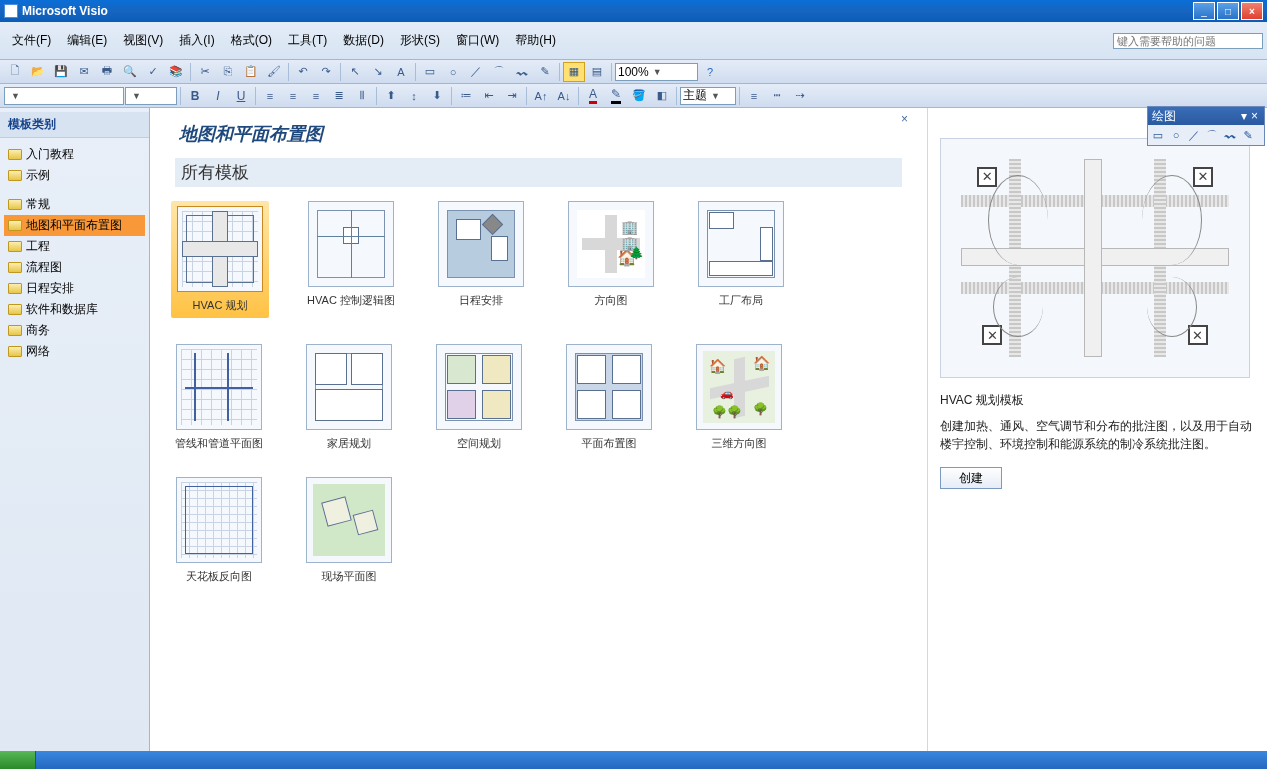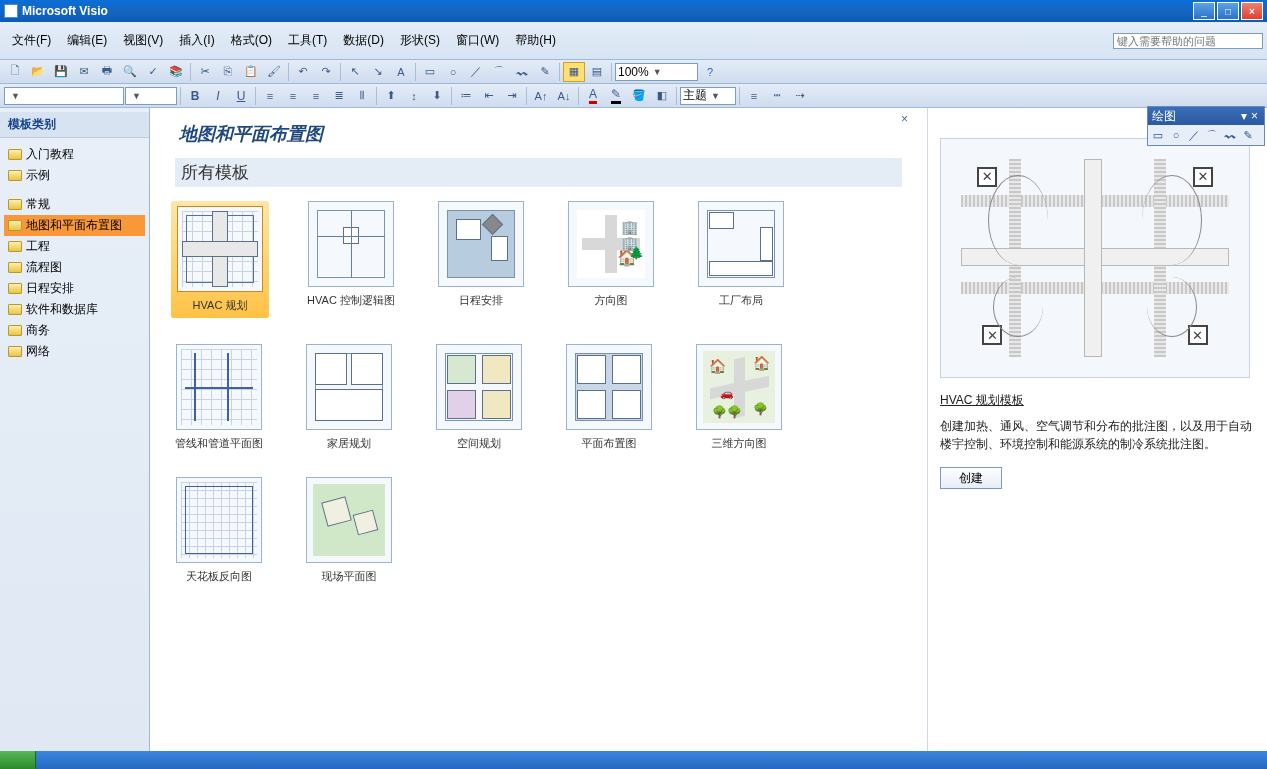--- a/index.html
+++ b/index.html
@@ -40,21 +40,21 @@
 .sect-label { margin: 4px 12px; padding: 3px 6px; background: #e4ecf5; color: #333; font-size: 17px; }
 .template-grid { padding: 10px 8px; display: flex; flex-wrap: wrap; gap: 26px 34px; align-content: flex-start; overflow-y: auto; }
 .template { width: 96px; display: flex; flex-direction: column; align-items: center; cursor: pointer; }
 .thumb { width: 86px; height: 86px; border: 1px solid #9db3cc; background: #f5f8fc; position: relative; overflow: hidden; }
 .template.selected { background: linear-gradient(#ffe6a8,#ffc244); padding: 5px; border-radius: 2px; width:98px; }
 .template.selected .thumb { border: 1px solid #c88a20; }
 .tlabel { margin-top: 6px; text-align: left; font-size: 11px; color: #333; }
 
 .preview { width: 340px; border-left: 1px solid #d0d8e4; padding: 12px; background: #fff; position: relative; }
 .preview-img { width: 310px; height: 240px; border: 1px solid #c8d2e0; margin: 18px 0 14px; background: #f4f7fb; position: relative; overflow: hidden; }
-.preview-title { font-size: 12px; color: #222; margin-bottom: 8px; text-decoration: underline; }
+.preview-title { font-size: 12px; color: #222; margin-bottom: 8px; }
 .preview-desc { font-size: 12px; color: #222; line-height: 1.5; margin-bottom: 14px; }
 .create-btn { width: 62px; height: 22px; border: 1px solid #7a9ac0; background: linear-gradient(#fefefe,#e6edf7); cursor: pointer; font-size: 12px; }
 
 .float-panel { position: absolute; right: 2px; top: 106px; width: 118px; border: 1px solid #6a88b8; background: #e8eef8; z-index: 50; }
 .float-head { background: linear-gradient(#3a6db8,#2a5aa0); color: #fff; height: 18px; display: flex; align-items: center; padding: 0 4px; font-size: 11px; }
 .float-head .sp { flex: 1; }
 .float-head .x { cursor: pointer; padding: 0 2px; }
 .float-body { display: flex; padding: 3px; gap: 4px; }
 .ftool { width: 14px; height: 14px; display: flex; align-items: center; justify-content: center; color: #2a5a9a; cursor: pointer; font-size: 11px; }
 

